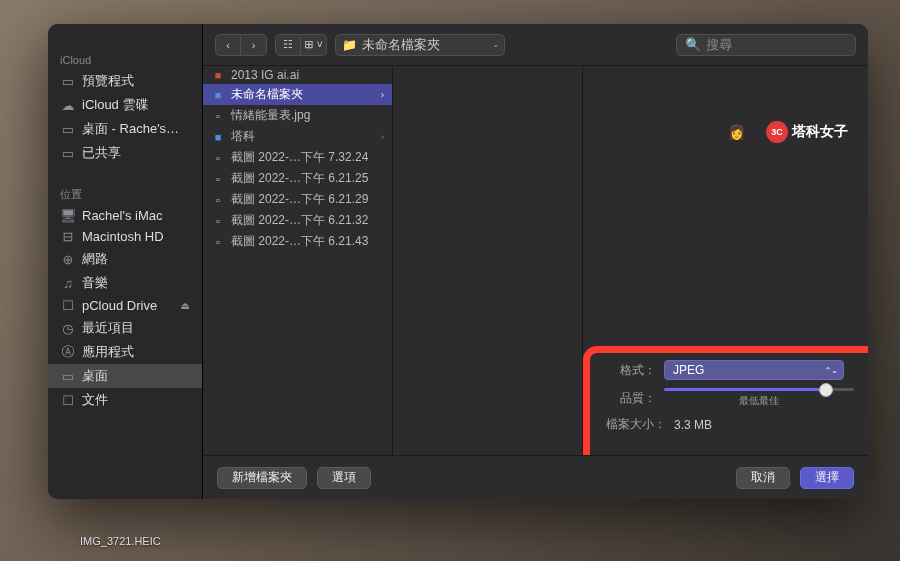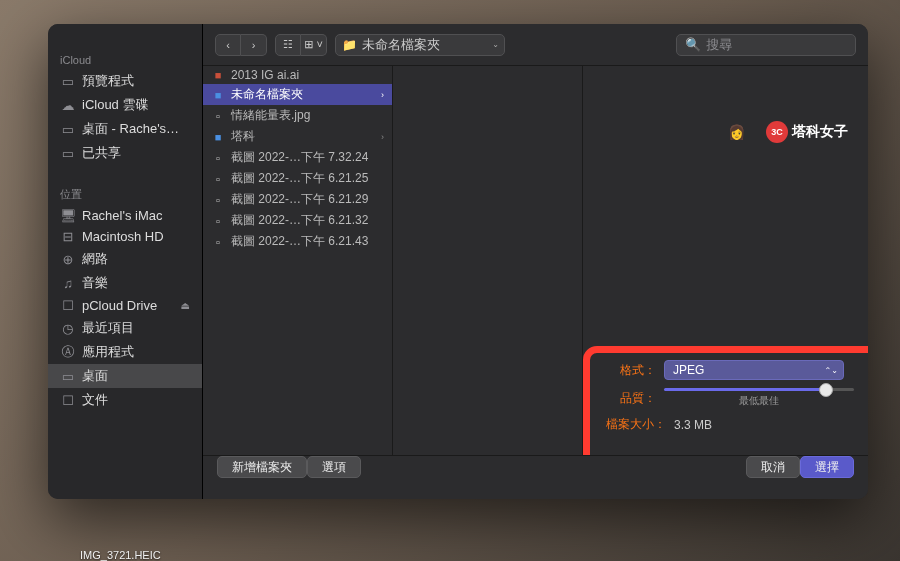--- a/index.html
+++ b/index.html
@@ -11,21 +11,21 @@
   color: #ccc;
   overflow: hidden;
   position: relative;
 }
 .backdrop {
   position: absolute; inset: 0;
   background: linear-gradient(135deg, #8a7a6a 0%, #6b5d50 50%, #3a3530 100%);
 }
 .backdrop-thumb {
   position: absolute;
-  bottom: 0; left: 80px;
+  bottom: 14px; left: 80px;
   color: #fff; font-size: 11px;
   text-shadow: 0 1px 2px rgba(0,0,0,0.7);
 }
 .dialog {
   position: absolute;
   top: 24px; left: 48px;
   width: 820px; height: 475px;
   background: #2c2c2e;
   border-radius: 10px;
   box-shadow: 0 20px 60px rgba(0,0,0,0.6);
@@ -169,21 +169,21 @@
   border: 7px solid #ff3b30;
   border-radius: 14px;
   pointer-events: none;
 }
 .opt-row {
   display: flex;
   align-items: center;
   margin-bottom: 8px;
   font-size: 12px;
 }
-.opt-label { width: 55px; text-align: right; color: #f97316; margin-right: 8px; }
+.opt-label { width: 55px; text-align: right; color: #a3a3a3; margin-right: 8px; }
 .opt-select {
   background: #5a5a9a;
   border: 1px solid #6a6aba;
   border-radius: 4px;
   height: 20px;
   flex: 1;
   max-width: 180px;
   display: flex; align-items: center;
   padding: 0 18px 0 8px;
   position: relative;
@@ -208,22 +208,23 @@
 }
 .slider-labels {
   display: flex; justify-content: center;
   font-size: 10px; color: #999;
   margin-top: 3px;
 }
 .opt-value { color: #ccc; font-size: 12px; }
 .footer {
   height: 44px;
   display: flex;
+  align-items: center;
   padding: 0 14px;
-  gap: 0;
+  gap: 10px;
   border-top: 1px solid #1a1a1a;
 }
 .btn {
   background: #4a4a4c;
   border: 1px solid #5a5a5c;
   border-radius: 5px;
   color: #eee;
   height: 22px;
   padding: 0 14px;
   font-size: 12px;

